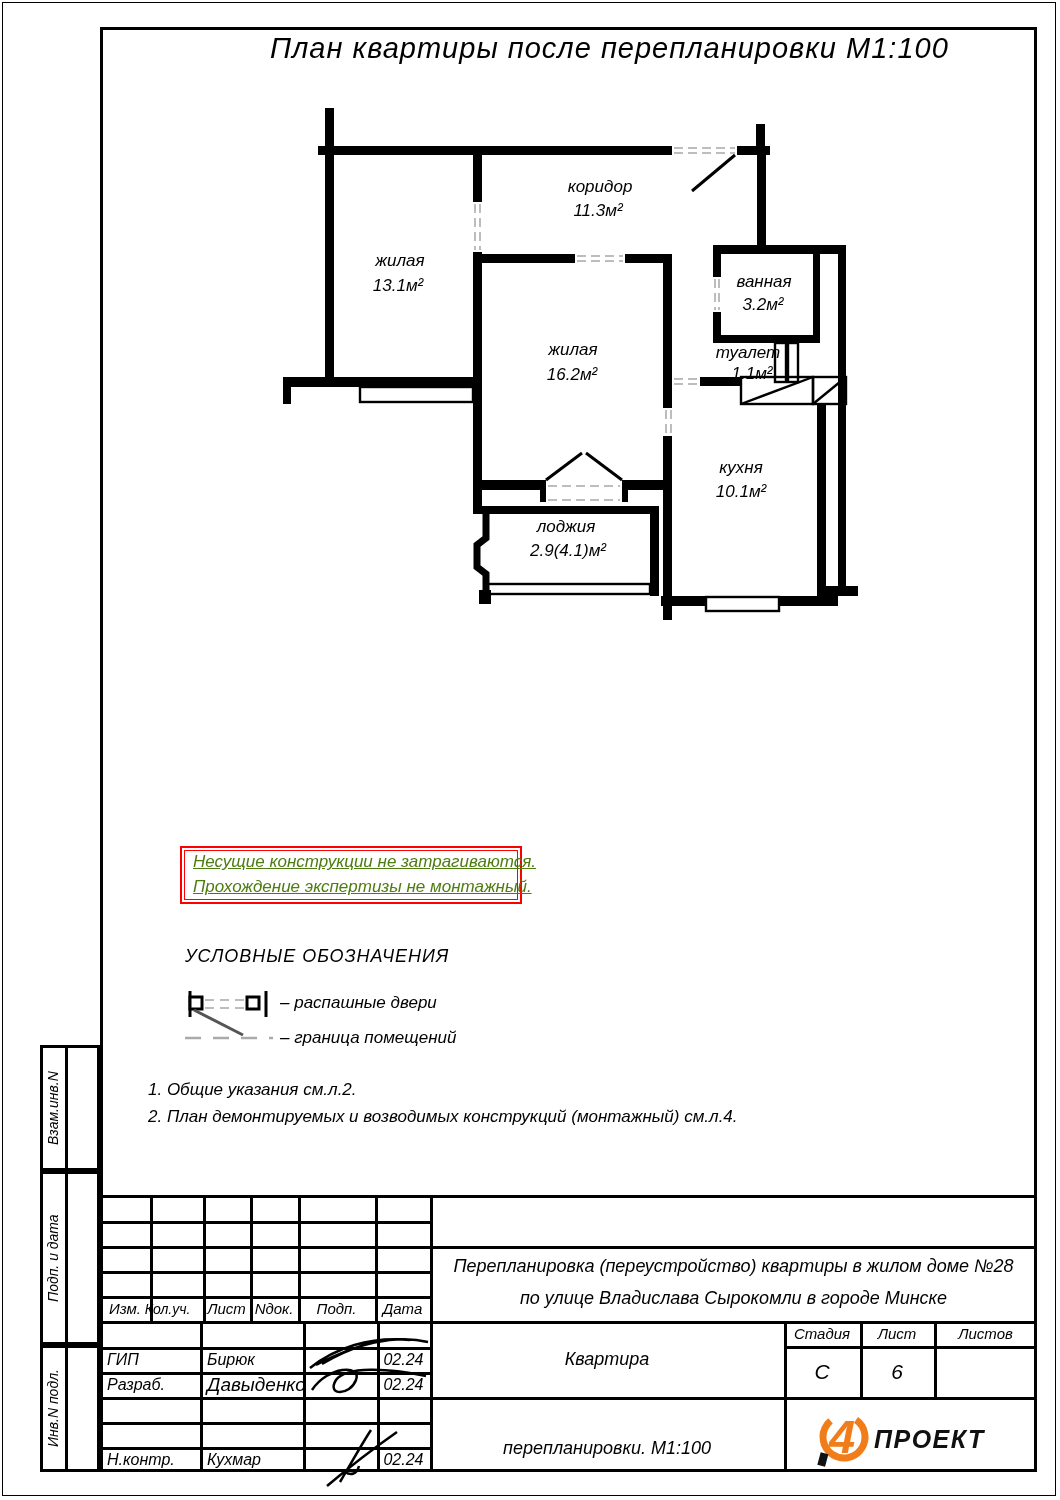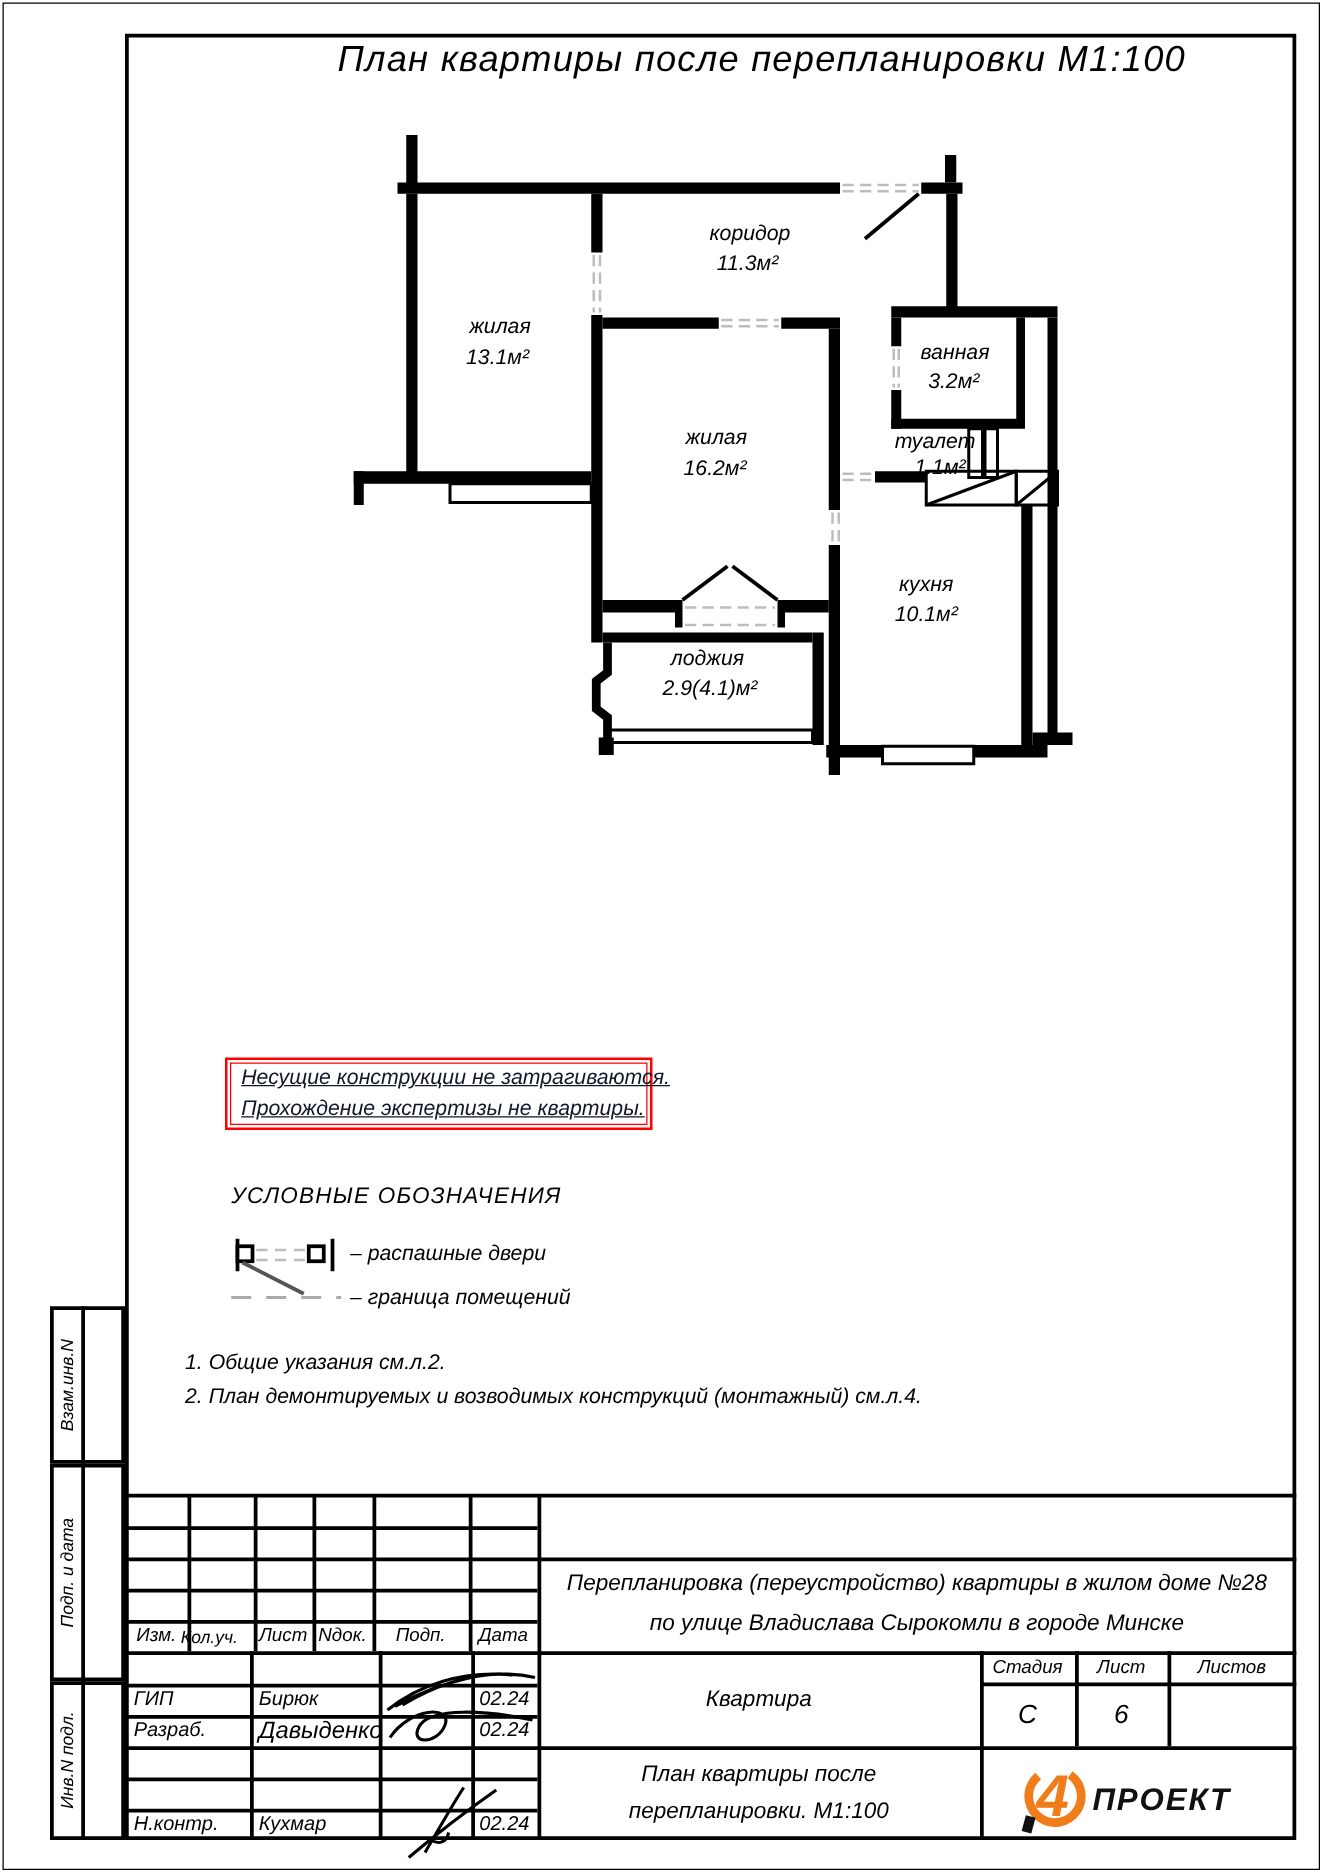--- a/index.html
+++ b/index.html
@@ -7,21 +7,21 @@
          font-family:"Liberation Sans",sans-serif;font-style:italic;color:#000;overflow:hidden;}
   .outer-border{position:absolute;left:2px;top:2px;width:1054px;height:1494px;border:1px solid #000;box-sizing:border-box;}
   .frame{position:absolute;left:100px;top:27px;width:937px;height:1445px;border:3px solid #000;box-sizing:border-box;}
   .ln{position:absolute;background:#000;}
   .page-title{position:absolute;left:270px;top:32px;width:650px;text-align:center;
               font-size:29px;letter-spacing:1px;white-space:nowrap;}
   .plan-svg{position:absolute;left:280px;top:100px;}
   .warn-box{position:absolute;left:180px;top:846px;width:342px;height:58px;border:2px solid #f00;box-sizing:border-box;}
   .warn-inner{position:absolute;left:2px;top:2px;right:2px;bottom:2px;border:1.5px solid #f00;
               display:flex;flex-direction:column;justify-content:center;padding:0 8px;box-sizing:border-box;}
-  .warn-line{color:#0f172a;font-size:17px;text-decoration:underline;line-height:1.45;white-space:nowrap;}
+  .warn-line{color:#4d7c0f;font-size:17px;text-decoration:underline;line-height:1.45;white-space:nowrap;}
   .legend-title{position:absolute;left:185px;top:946px;font-size:18px;letter-spacing:1px;}
   .legend-label{position:absolute;font-size:17px;white-space:nowrap;}
   .note-line{position:absolute;left:148px;font-size:17px;white-space:nowrap;}
   .cell{position:absolute;display:flex;align-items:center;justify-content:center;font-size:15px;white-space:nowrap;box-sizing:border-box;}
   .cell.left{justify-content:flex-start;padding-left:7px;}
   .vbox{position:absolute;border:3px solid #000;box-sizing:border-box;}
   .vlabel{position:absolute;display:flex;align-items:center;justify-content:center;
           writing-mode:vertical-rl;transform:rotate(180deg);font-size:14px;white-space:nowrap;}
   .sig{position:absolute;pointer-events:none;}
   .logo-wrap{position:absolute;left:787px;top:1400px;width:247px;height:69px;display:flex;align-items:center;justify-content:center;}
@@ -124,21 +124,21 @@
       <text x="741" y="473">кухня</text>
       <text x="741" y="497">10.1м²</text>
       <text x="566" y="532">лоджия</text>
       <text x="568" y="556">2.9(4.1)м²</text>
     </g>
   </svg>
 
   <div class="warn-box">
     <div class="warn-inner">
       <div class="warn-line">Несущие конструкции не затрагиваются.</div>
-      <div class="warn-line">Прохождение экспертизы не квартиры.</div>
+      <div class="warn-line">Прохождение экспертизы не монтажный.</div>
     </div>
   </div>
 
   <div class="legend-title">УСЛОВНЫЕ ОБОЗНАЧЕНИЯ</div>
 
   <svg class="sig" style="left:183px;top:983px;" width="92" height="58">
     <line x1="7" y1="8" x2="7" y2="34" stroke="#000" stroke-width="3"></line>
     <rect x="7" y="14" width="12" height="12" fill="#fff" stroke="#000" stroke-width="3"></rect>
     <rect x="64" y="14" width="12" height="12" fill="#fff" stroke="#000" stroke-width="3"></rect>
     <line x1="83" y1="8" x2="83" y2="34" stroke="#000" stroke-width="3"></line>
@@ -198,21 +198,20 @@
   <div class="cell" style="left:430px;top:1321px;width:354px;height:76px;font-size:18px;">Квартира</div>
 
   <div class="cell" style="left:784px;top:1321px;width:76px;height:25px;">Стадия</div>
   <div class="cell" style="left:860px;top:1321px;width:74px;height:25px;">Лист</div>
   <div class="cell" style="left:934px;top:1321px;width:103px;height:25px;border-radius:12px;">Листов</div>
 
   <div class="cell" style="left:784px;top:1346px;width:76px;height:51px;font-size:21px;">С</div>
   <div class="cell" style="left:860px;top:1346px;width:74px;height:51px;font-size:21px;">6</div>
   <div class="cell" style="left:934px;top:1346px;width:103px;height:51px;font-size:21px;"></div>
 
-  <div class="cell" style="left:430px;top:1403px;width:354px;height:32px;font-size:18px;">План квартиры после</div>
   <div class="cell" style="left:430px;top:1432px;width:354px;height:32px;font-size:18px;">перепланировки. М1:100</div>
 
   <div class="logo-wrap">
     <svg width="210" height="66">
       <circle cx="38" cy="35" r="21" fill="none" stroke="#F07D1A" stroke-width="7" stroke-dasharray="104 28" transform="rotate(-55 38 35)"></circle>
       <rect x="13" y="51" width="8" height="13" fill="#111" transform="rotate(15 17 57)"></rect>
       <text x="23" y="51" font-size="47" font-weight="bold" font-style="italic" fill="#F07D1A">4</text>
       <text x="68" y="46" font-size="25" font-weight="bold" font-style="italic" fill="#111" letter-spacing="1.5">ПРОЕКТ</text>
     </svg>
   </div>

